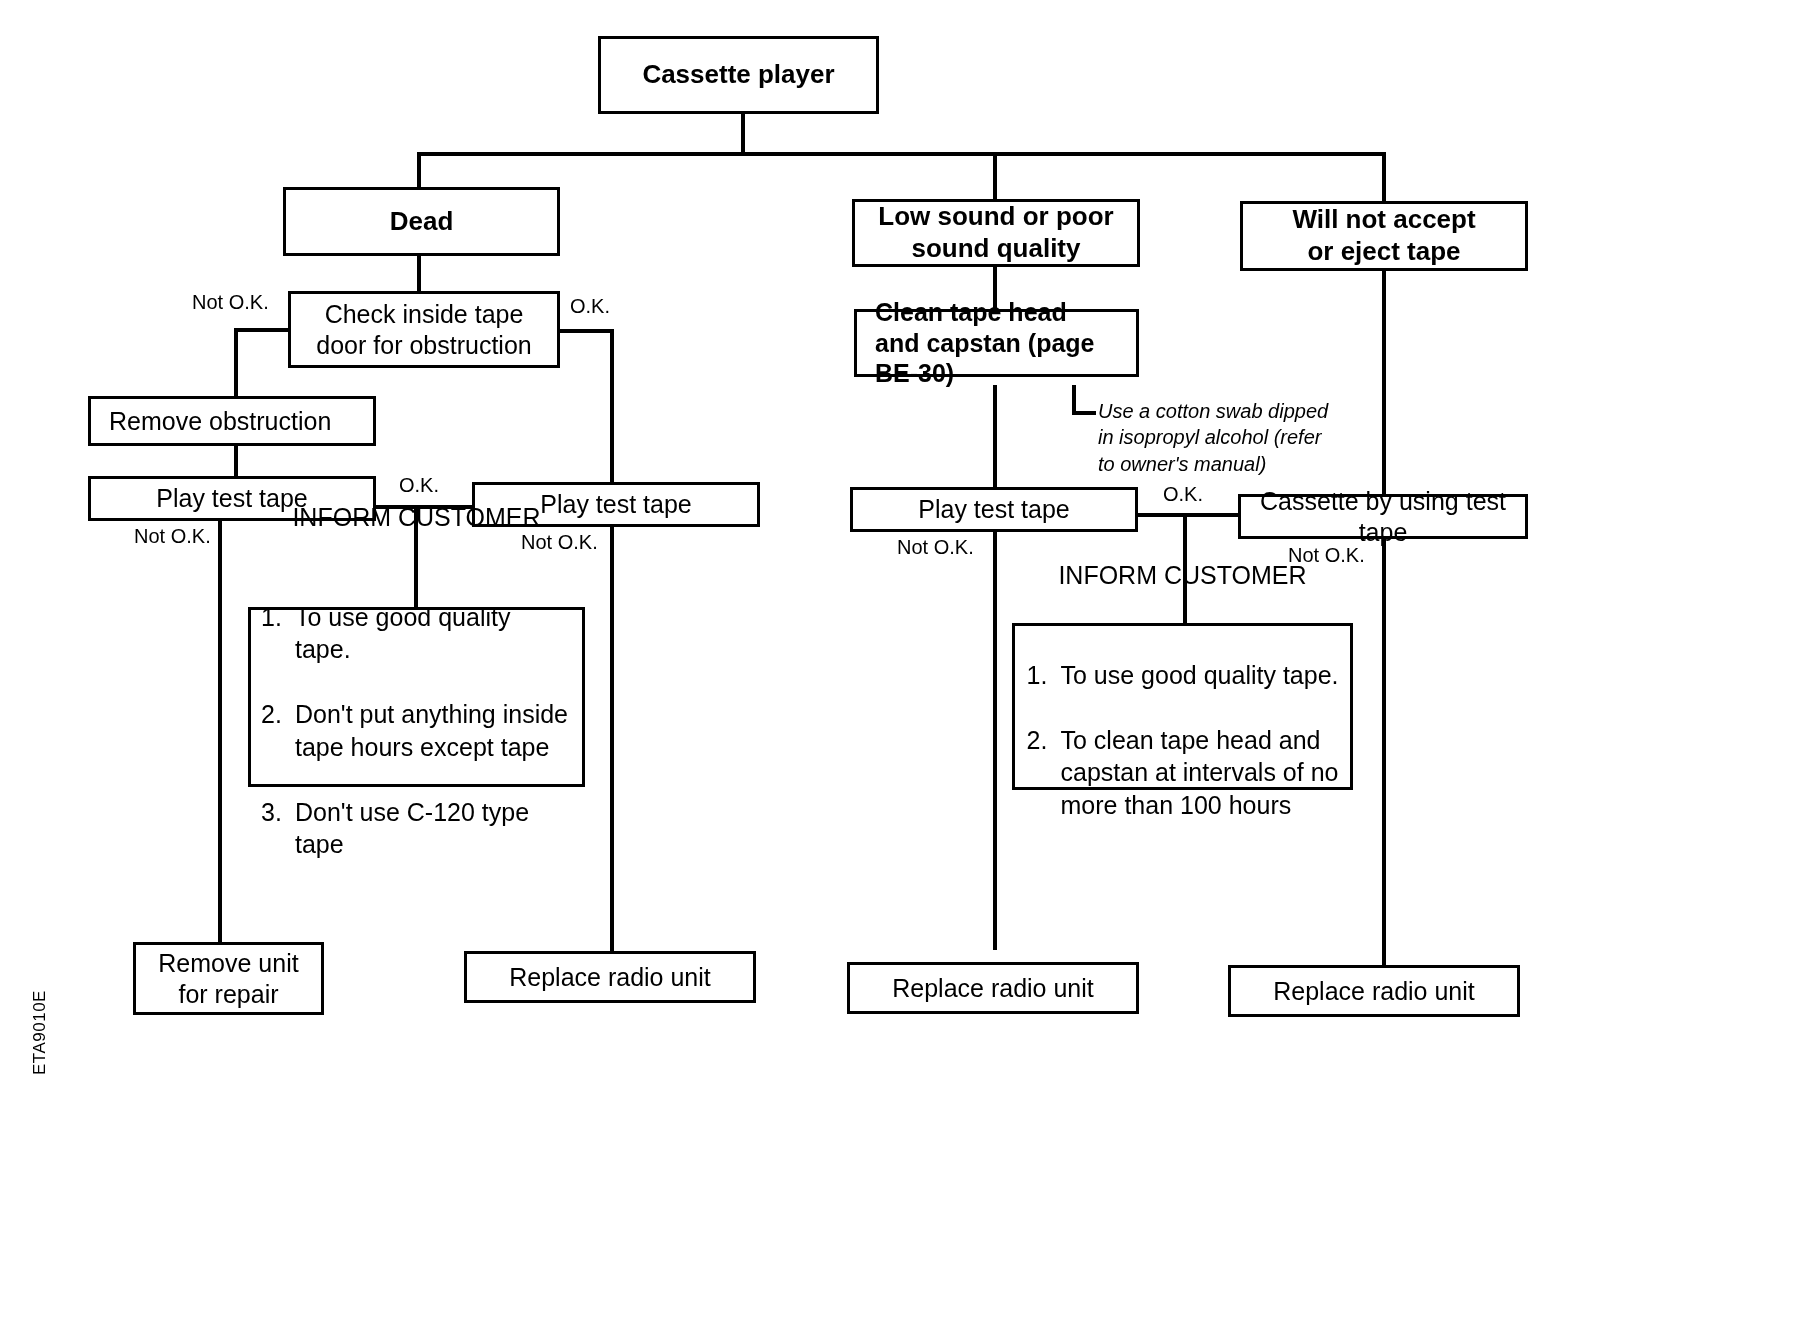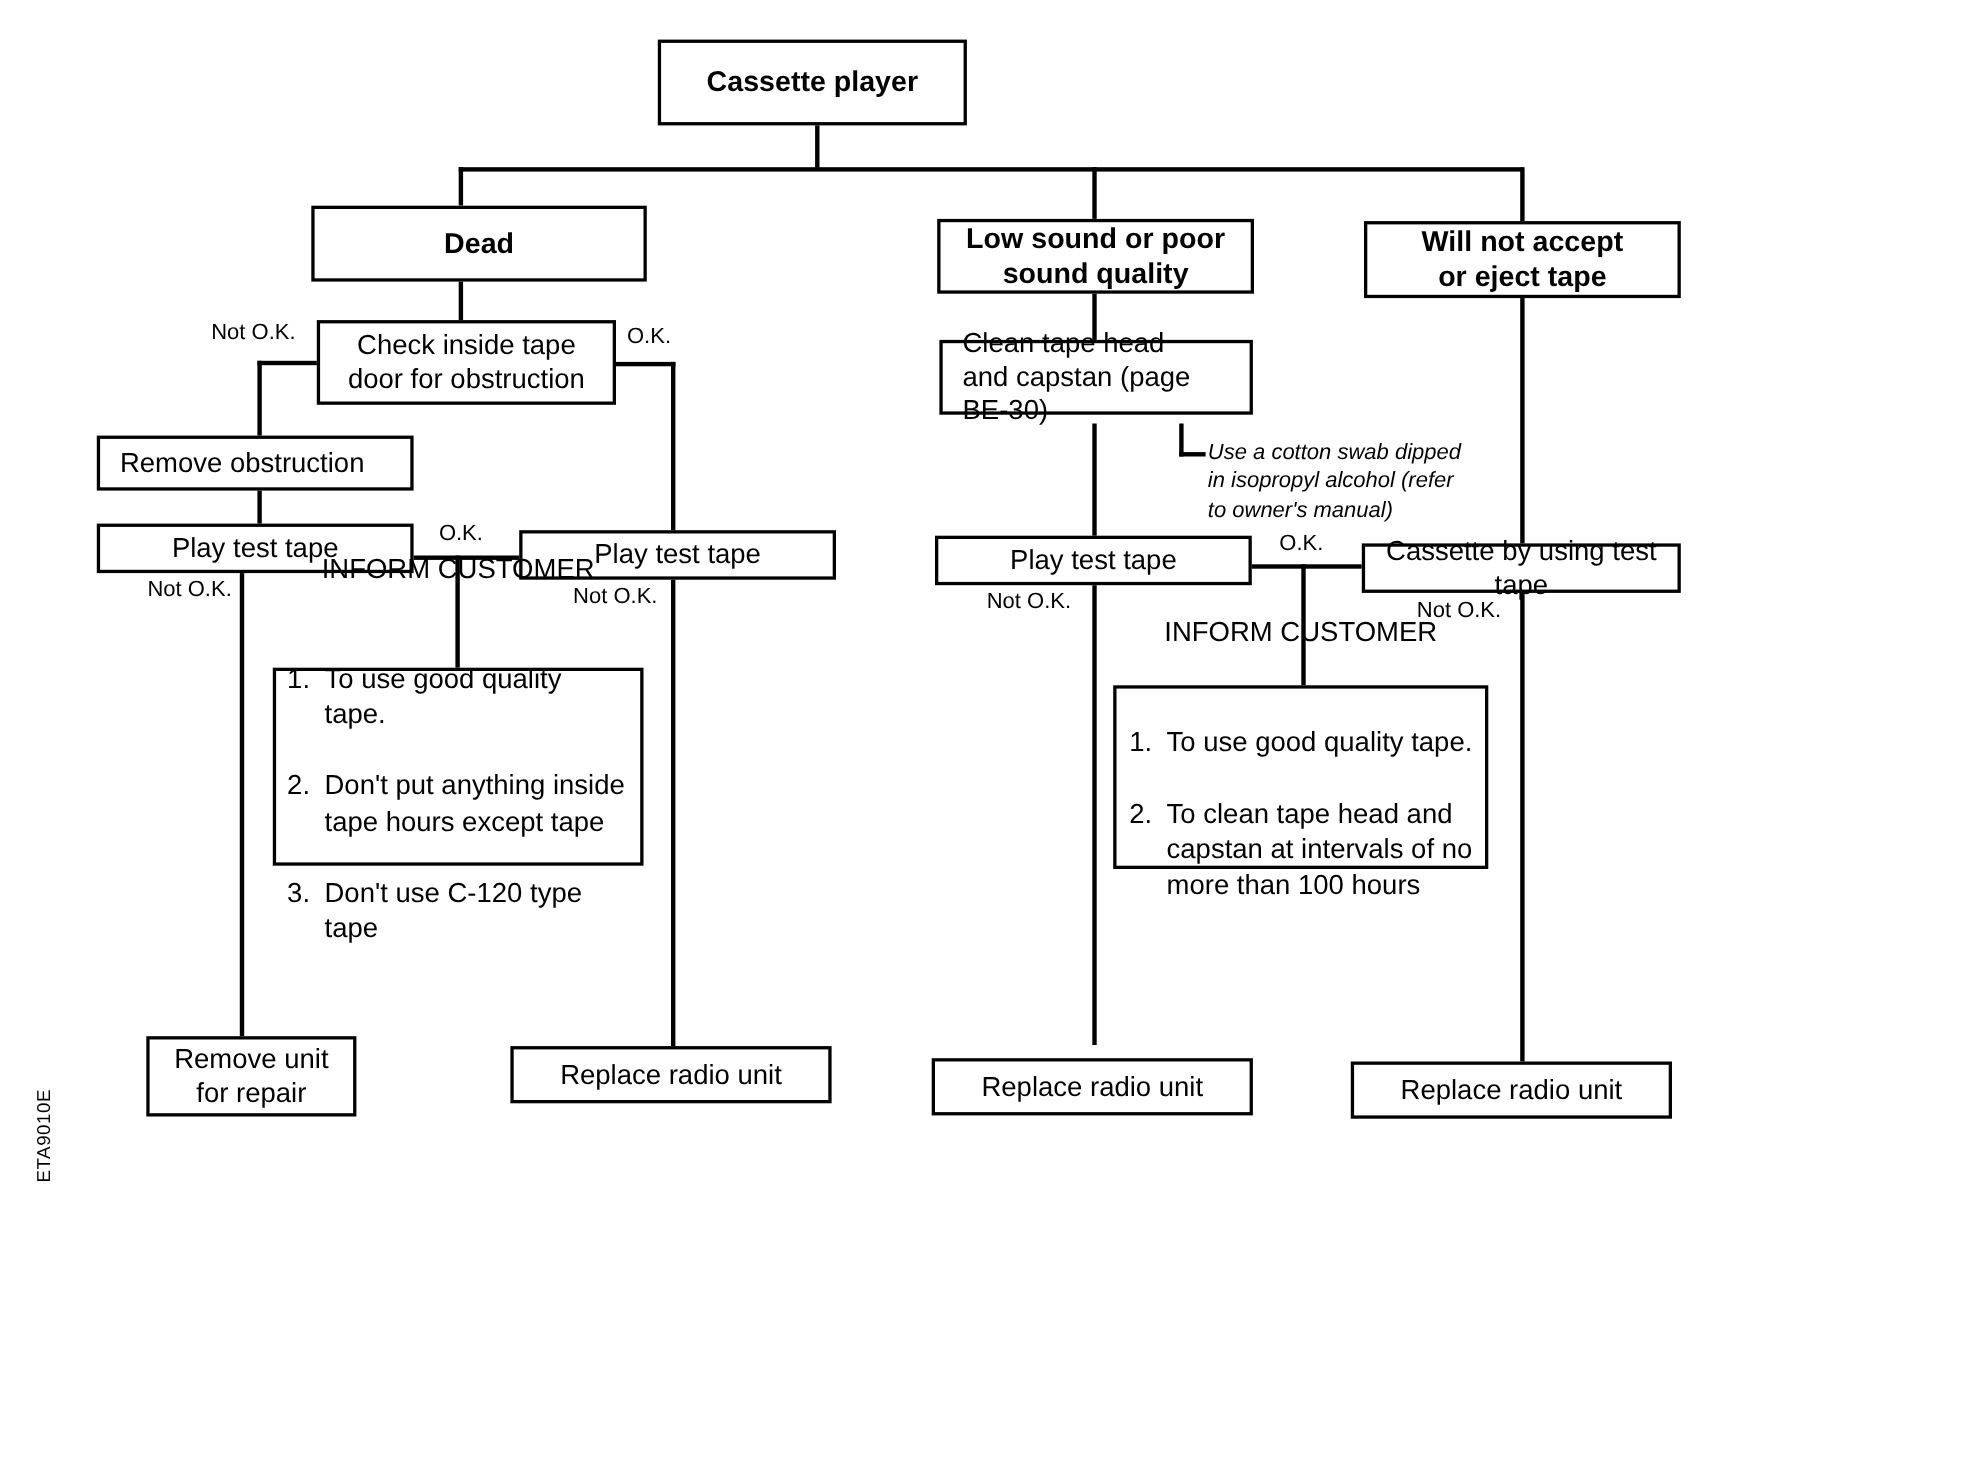--- a/index.html
+++ b/index.html
@@ -91,21 +91,21 @@
   </div>
 
   <div class="v" style="left:741px; top:112px; height:42px;"></div>
 
   <div class="h" style="left:417px; top:152px; width:967px;"></div>
 
   <div class="v" style="left:417px; top:152px; height:35px;"></div>
   <div class="v" style="left:993px; top:152px; height:48px;"></div>
   <div class="v" style="left:1382px; top:152px; height:50px;"></div>
 
-  <div class="box bold" style="left:283px; top:187px; width:305px; height:69px;">
+  <div class="box bold" style="left:283px; top:187px; width:277px; height:69px;">
     <span class="txt">Dead</span>
   </div>
   <div class="v" style="left:417px; top:254px; height:38px;"></div>
 
   <div class="box" style="left:288px; top:291px; width:272px; height:77px;">
     <span class="txt">Check inside tape
 door for obstruction</span>
   </div>
 
   <div class="lbl" style="left:192px; top:290px;">Not O.K.</div>
@@ -159,21 +159,21 @@
   <div class="box" style="left:464px; top:951px; width:292px; height:52px;">
     <span class="txt">Replace radio unit</span>
   </div>
 
   <div class="box bold" style="left:852px; top:199px; width:288px; height:68px;">
     <span class="txt">Low sound or poor
 sound quality</span>
   </div>
   <div class="v" style="left:993px; top:265px; height:45px;"></div>
 
-  <div class="box left-align" style="left:854px; top:309px; width:285px; height:68px;">
+  <div class="box left-align" style="left:854px; top:309px; width:285px; height:68px;font-weight:bold;">
     <span class="txt">Clean tape head
 and capstan (page BE-30)</span>
   </div>
 
   <div class="v" style="left:1072px; top:385px; height:30px;"></div>
   <div class="h" style="left:1072px; top:411px; width:24px;"></div>
   <div class="lbl nobg" style="left:1098px; top:398px; line-height:1.32;font-style:italic;">Use a cotton swab dipped
 in isopropyl alcohol (refer
 to owner's manual)</div>
 

